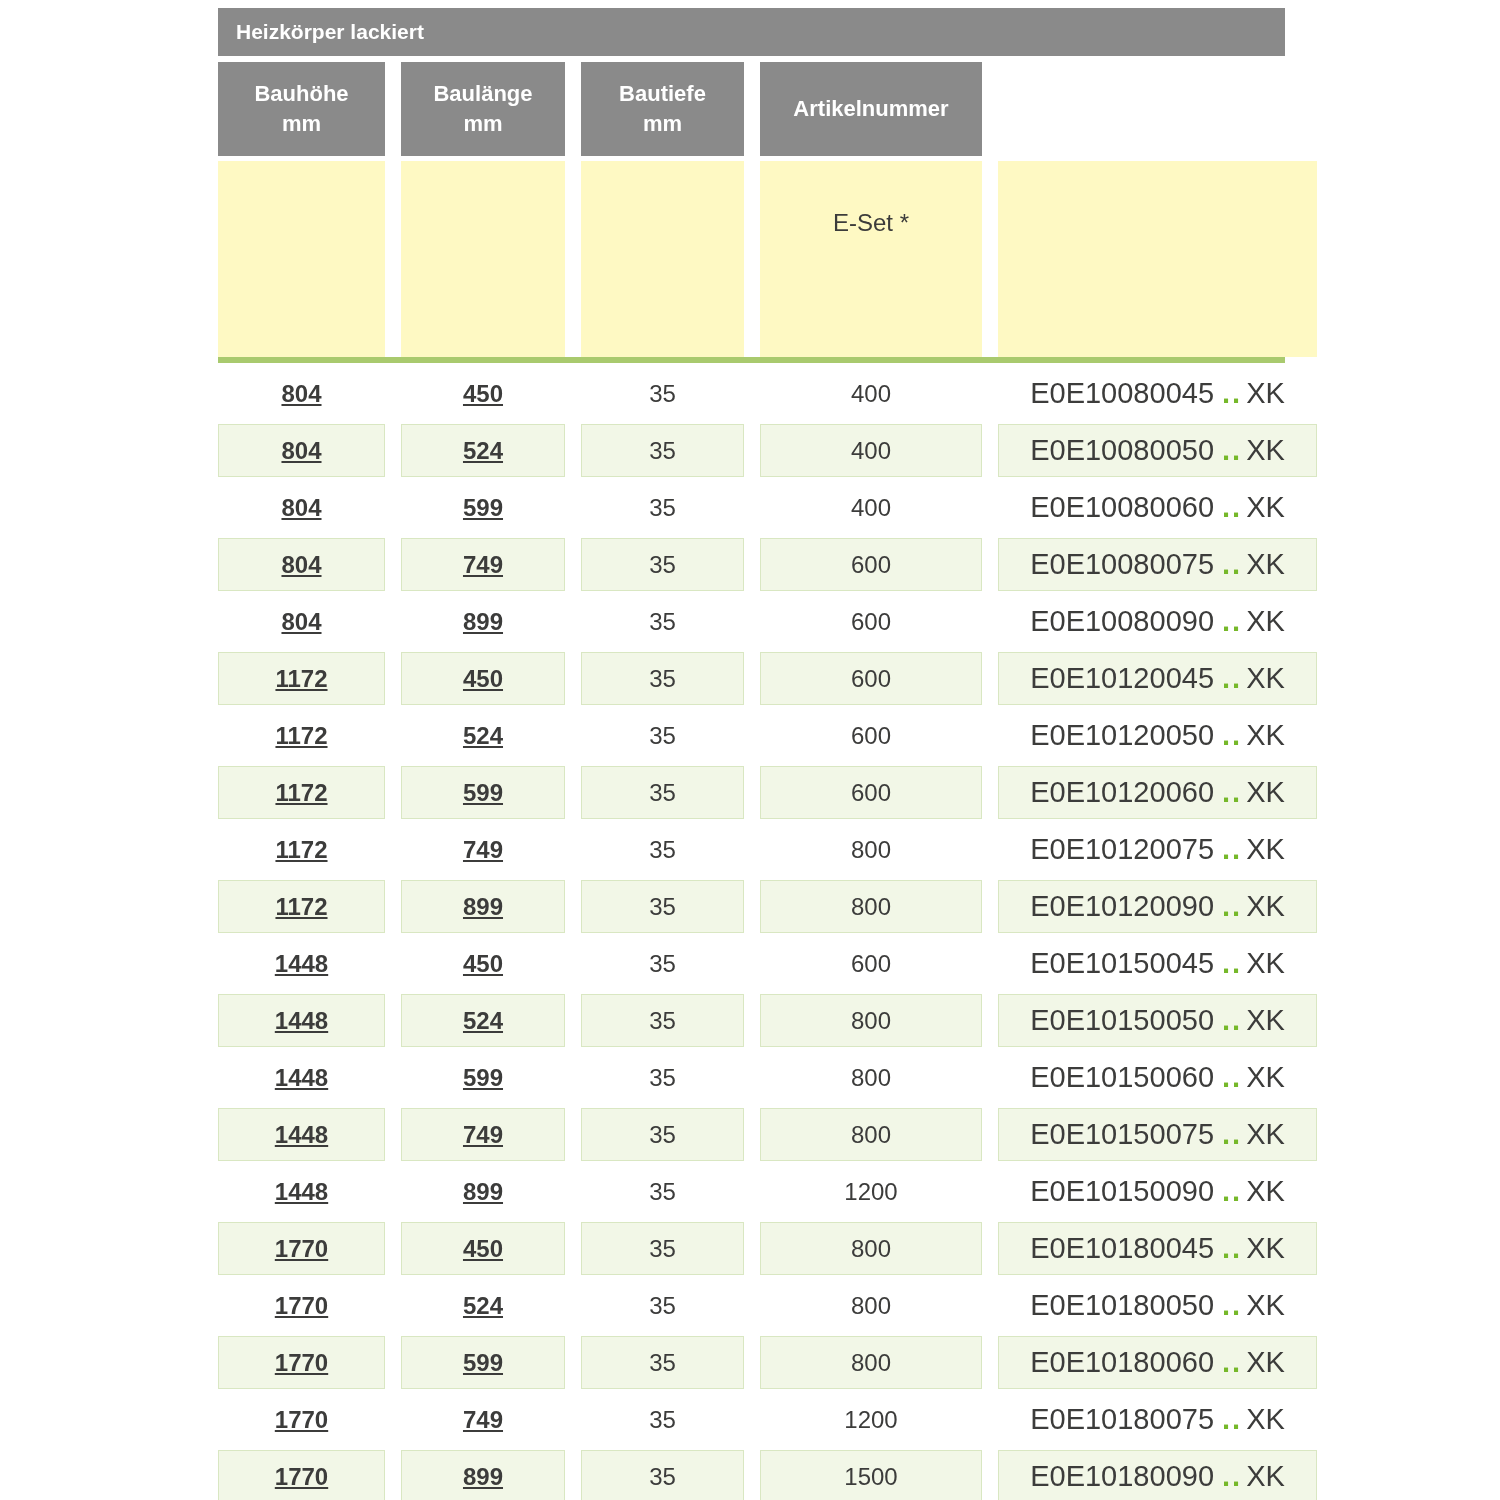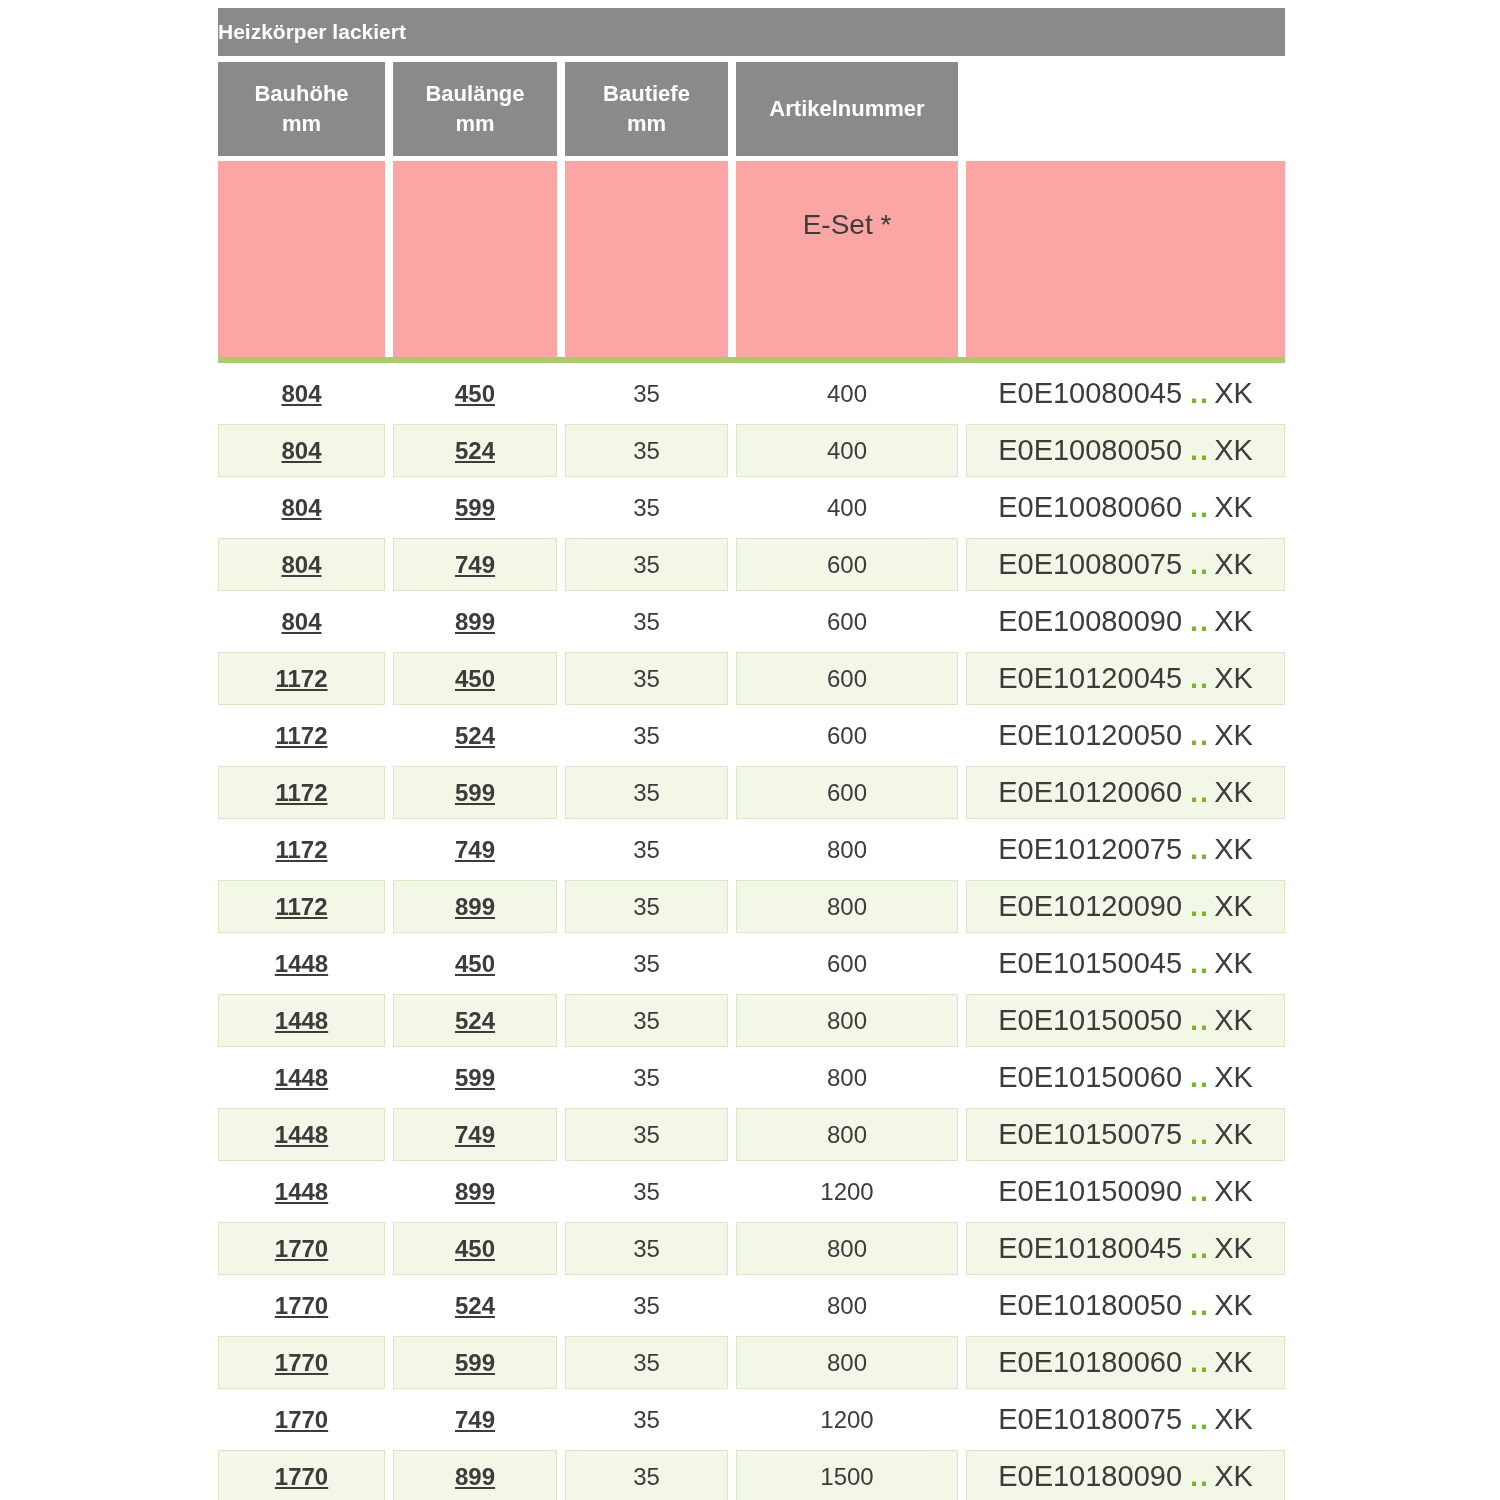--- a/index.html
+++ b/index.html
@@ -16,49 +16,50 @@
     width: 1067px;
   }
   .title-bar {
     height: 48px;
     background: #8a8a8a;
     color: #ffffff;
     font-weight: bold;
     font-size: 21px;
     display: flex;
     align-items: center;
+    padding-left: 18px;
     margin-bottom: 6px;
   }
   .grid {
     display: grid;
     grid-template-columns: 167px 164px 163px 222px 319px;
-    column-gap: 8px;
+    column-gap: 16px;
   }
   .hcell {
     height: 94px;
     background: #8a8a8a;
     color: #ffffff;
     font-weight: bold;
     font-size: 22px;
     line-height: 1.35;
     display: flex;
     flex-direction: column;
     justify-content: center;
     align-items: center;
     text-align: center;
   }
   .subheader-row { margin-top: 5px; }
   .scell {
     height: 196px;
-    background: #fca5a5;
+    background: #fef9c3;
     display: flex;
     justify-content: center;
     align-items: flex-start;
     padding-top: 48px;
-    font-size: 28px;
+    font-size: 24px;
   }
   .green-rule {
     height: 6px;
     background: #a9ca6e;
   }
   .rows {
     margin-top: 4px;
     display: flex;
     flex-direction: column;
     row-gap: 4px;

